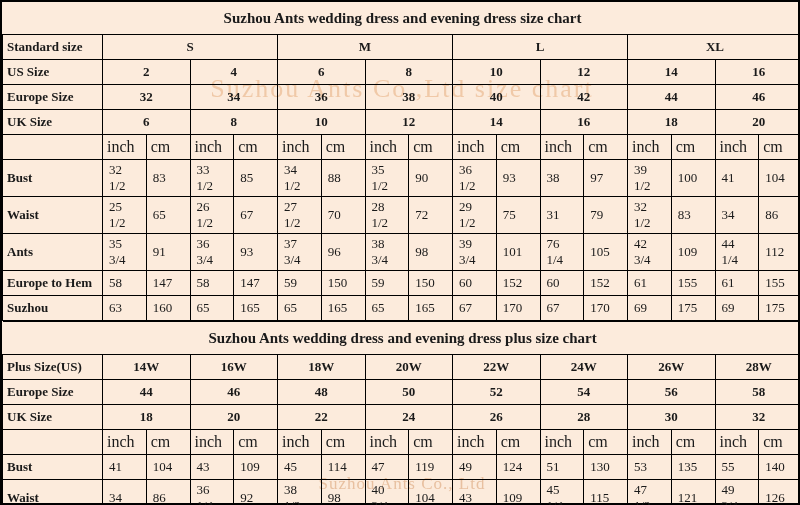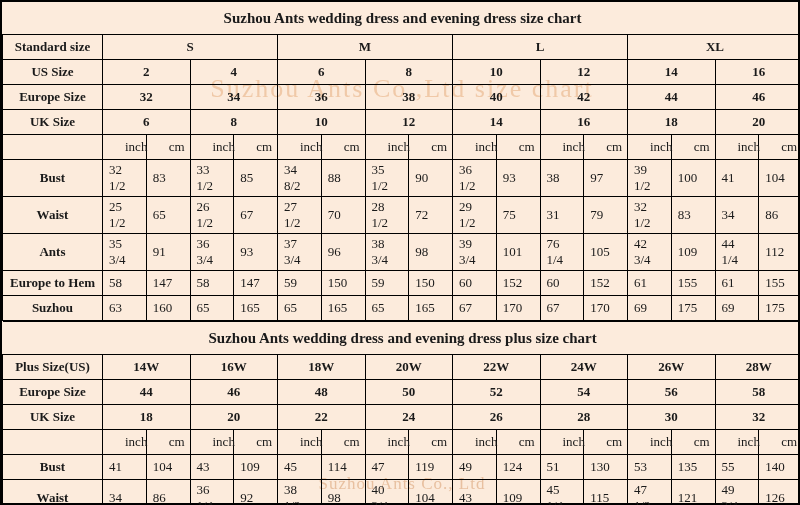--- a/index.html
+++ b/index.html
@@ -58,27 +58,27 @@
     font-weight: bold;
     font-size: 15px;
     border-left: none;
     border-right: none;
     border-top: none;
     height: 26px;
     padding: 3px 0;
   }
   .title-cell.top { border-top: none; }
   .rowlabel {
-    text-align: center;
+    text-align: left;
     font-weight: bold;
     white-space: nowrap;
   }
   .ctr-b { text-align: center; font-weight: bold; }
   .left { text-align: left; padding-left: 6px; }
-  .unit { text-align: left; padding-left: 22px; font-size: 13px; }
+  .unit { text-align: left; padding-left: 4px; font-size: 16px; }
   .sizegroup { text-align: center; font-weight: bold; }
 </style>
 </head>
 <body>
 
 <div class="page">
 
   <div class="watermark wm1">Suzhou Ants Co.,Ltd size chart</div>
   <div class="watermark wm2">Suzhou Ants Co., Ltd</div>
 
@@ -152,21 +152,21 @@
         <td class="unit">inch</td>
         <td class="unit">cm</td>
       </tr>
 
       <tr>
         <td class="rowlabel">Bust</td>
         <td class="left">32 1/2</td>
         <td class="left">83</td>
         <td class="left">33 1/2</td>
         <td class="left">85</td>
-        <td class="left">34 8/2</td>
+        <td class="left">34 1/2</td>
         <td class="left">88</td>
         <td class="left">35 1/2</td>
         <td class="left">90</td>
         <td class="left">36 1/2</td>
         <td class="left">93</td>
         <td class="left">38</td>
         <td class="left">97</td>
         <td class="left">39 1/2</td>
         <td class="left">100</td>
         <td class="left">41</td>

